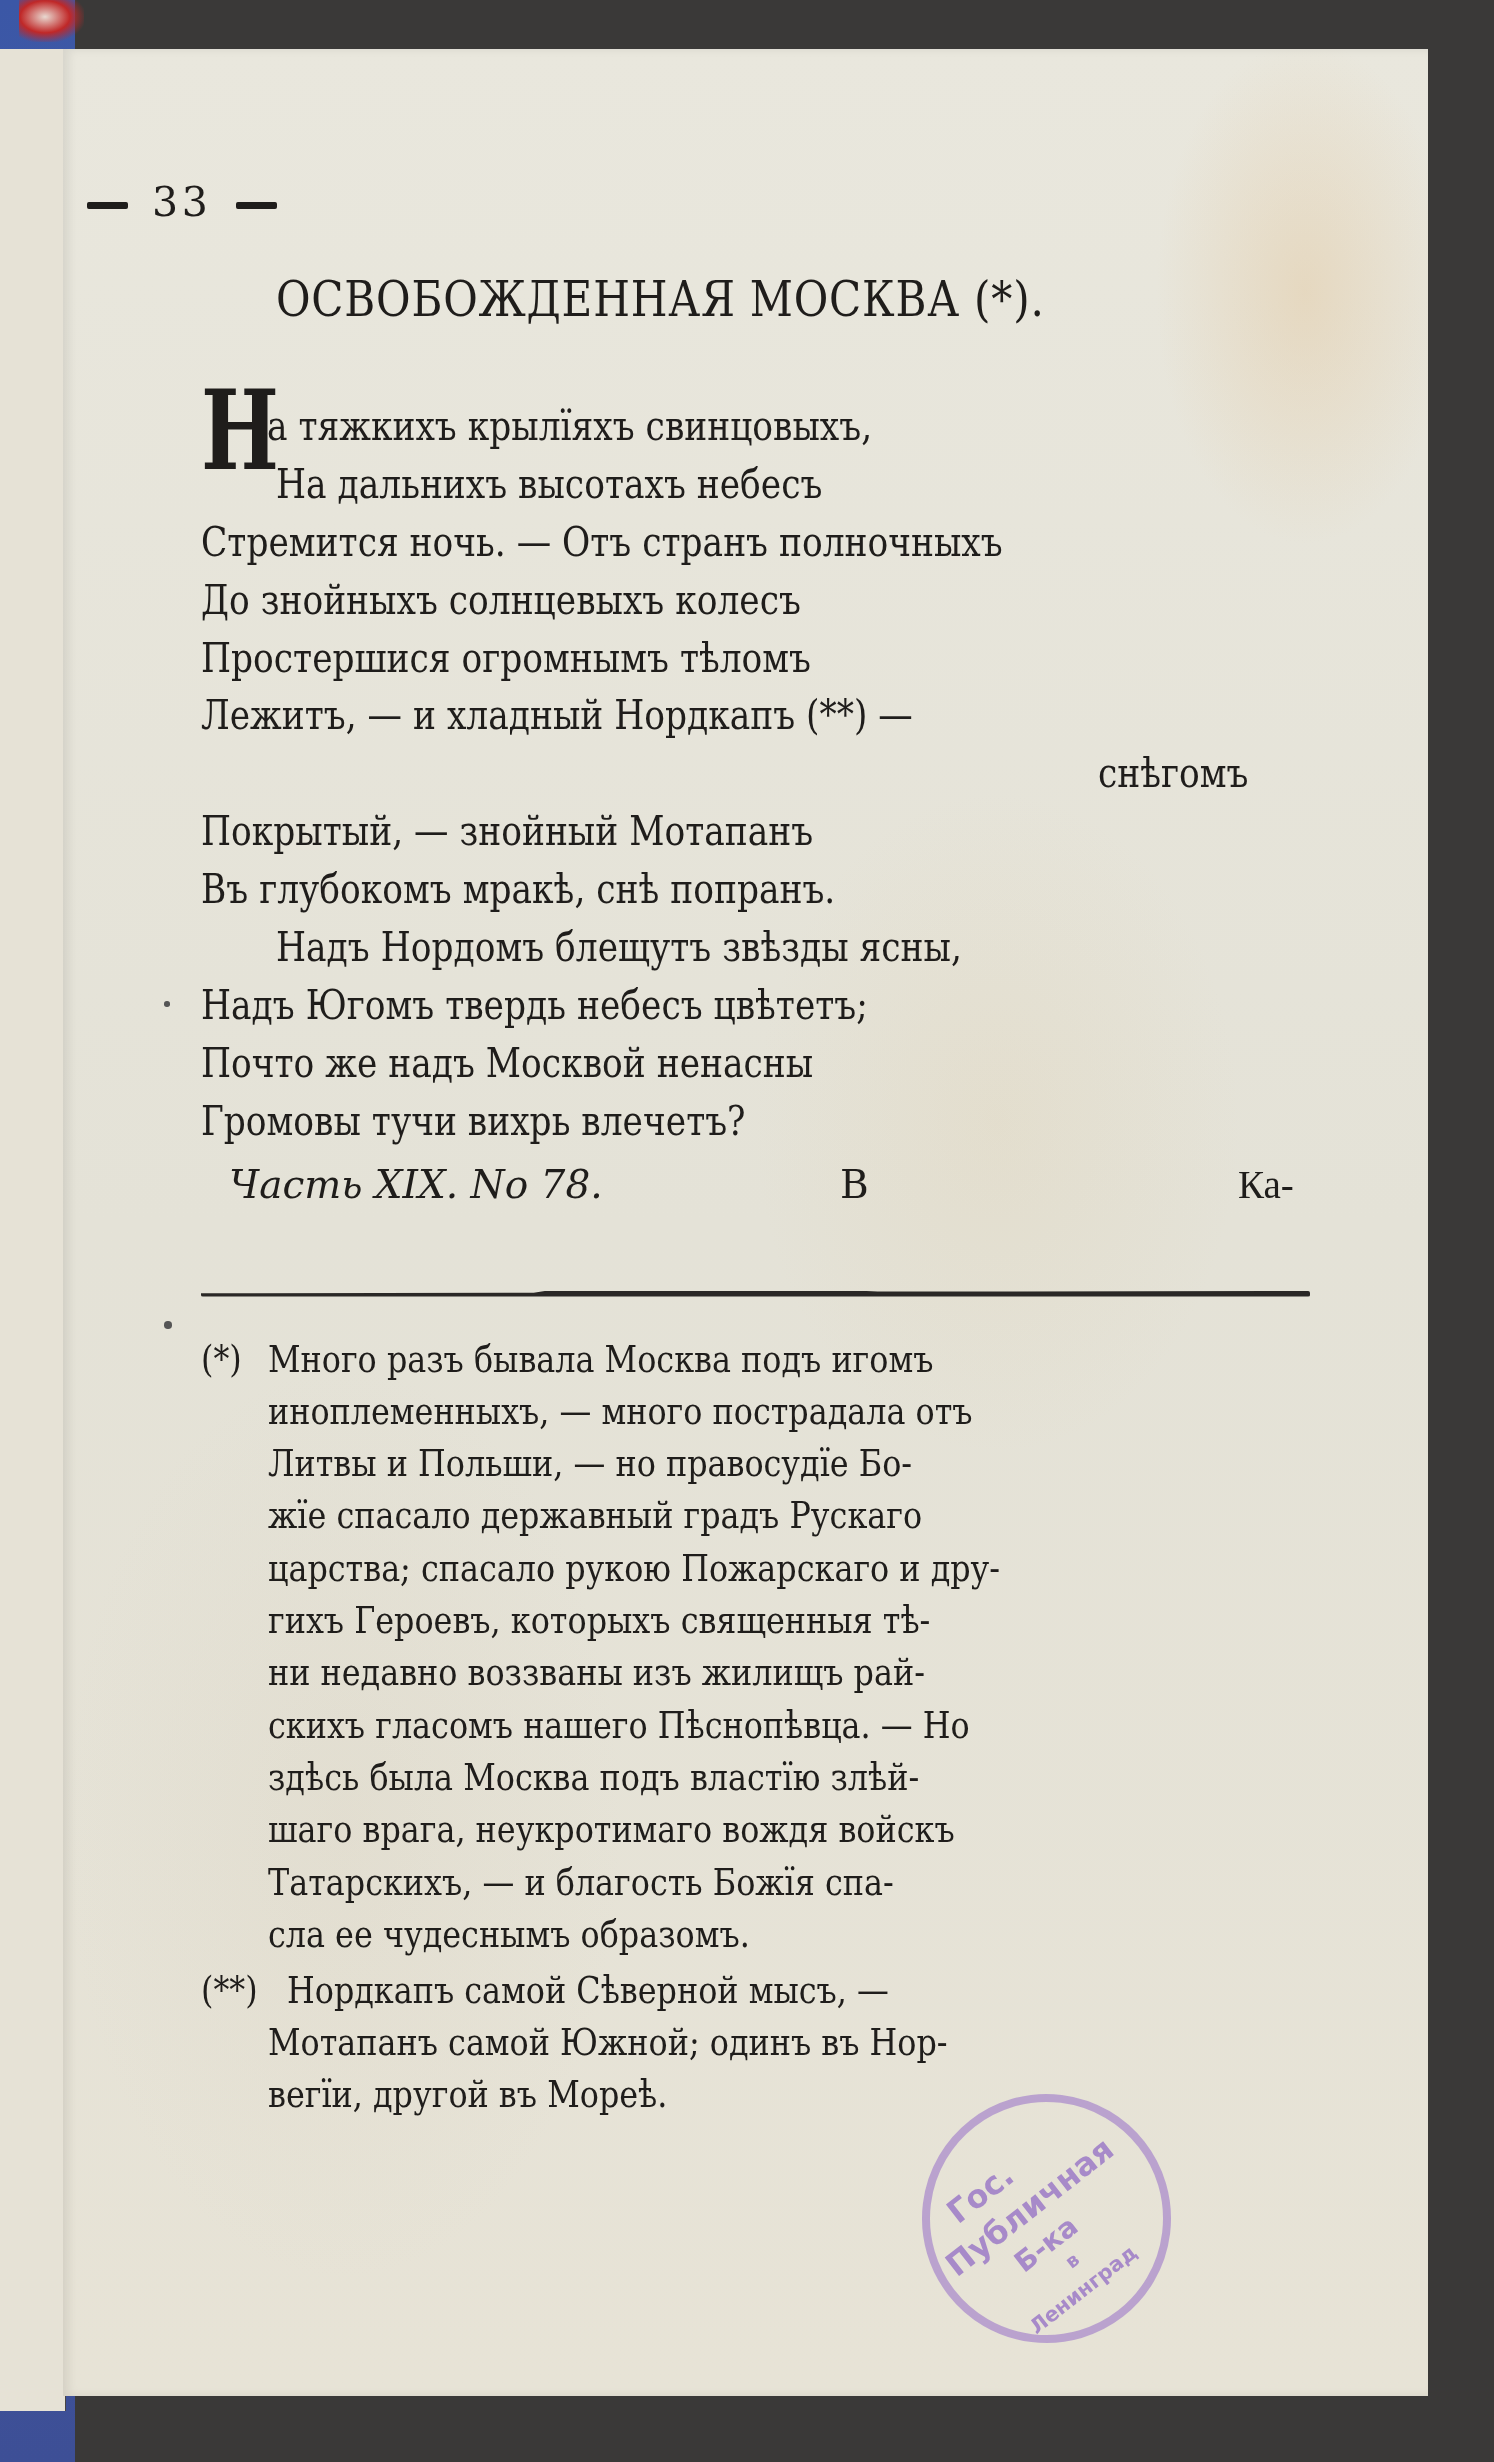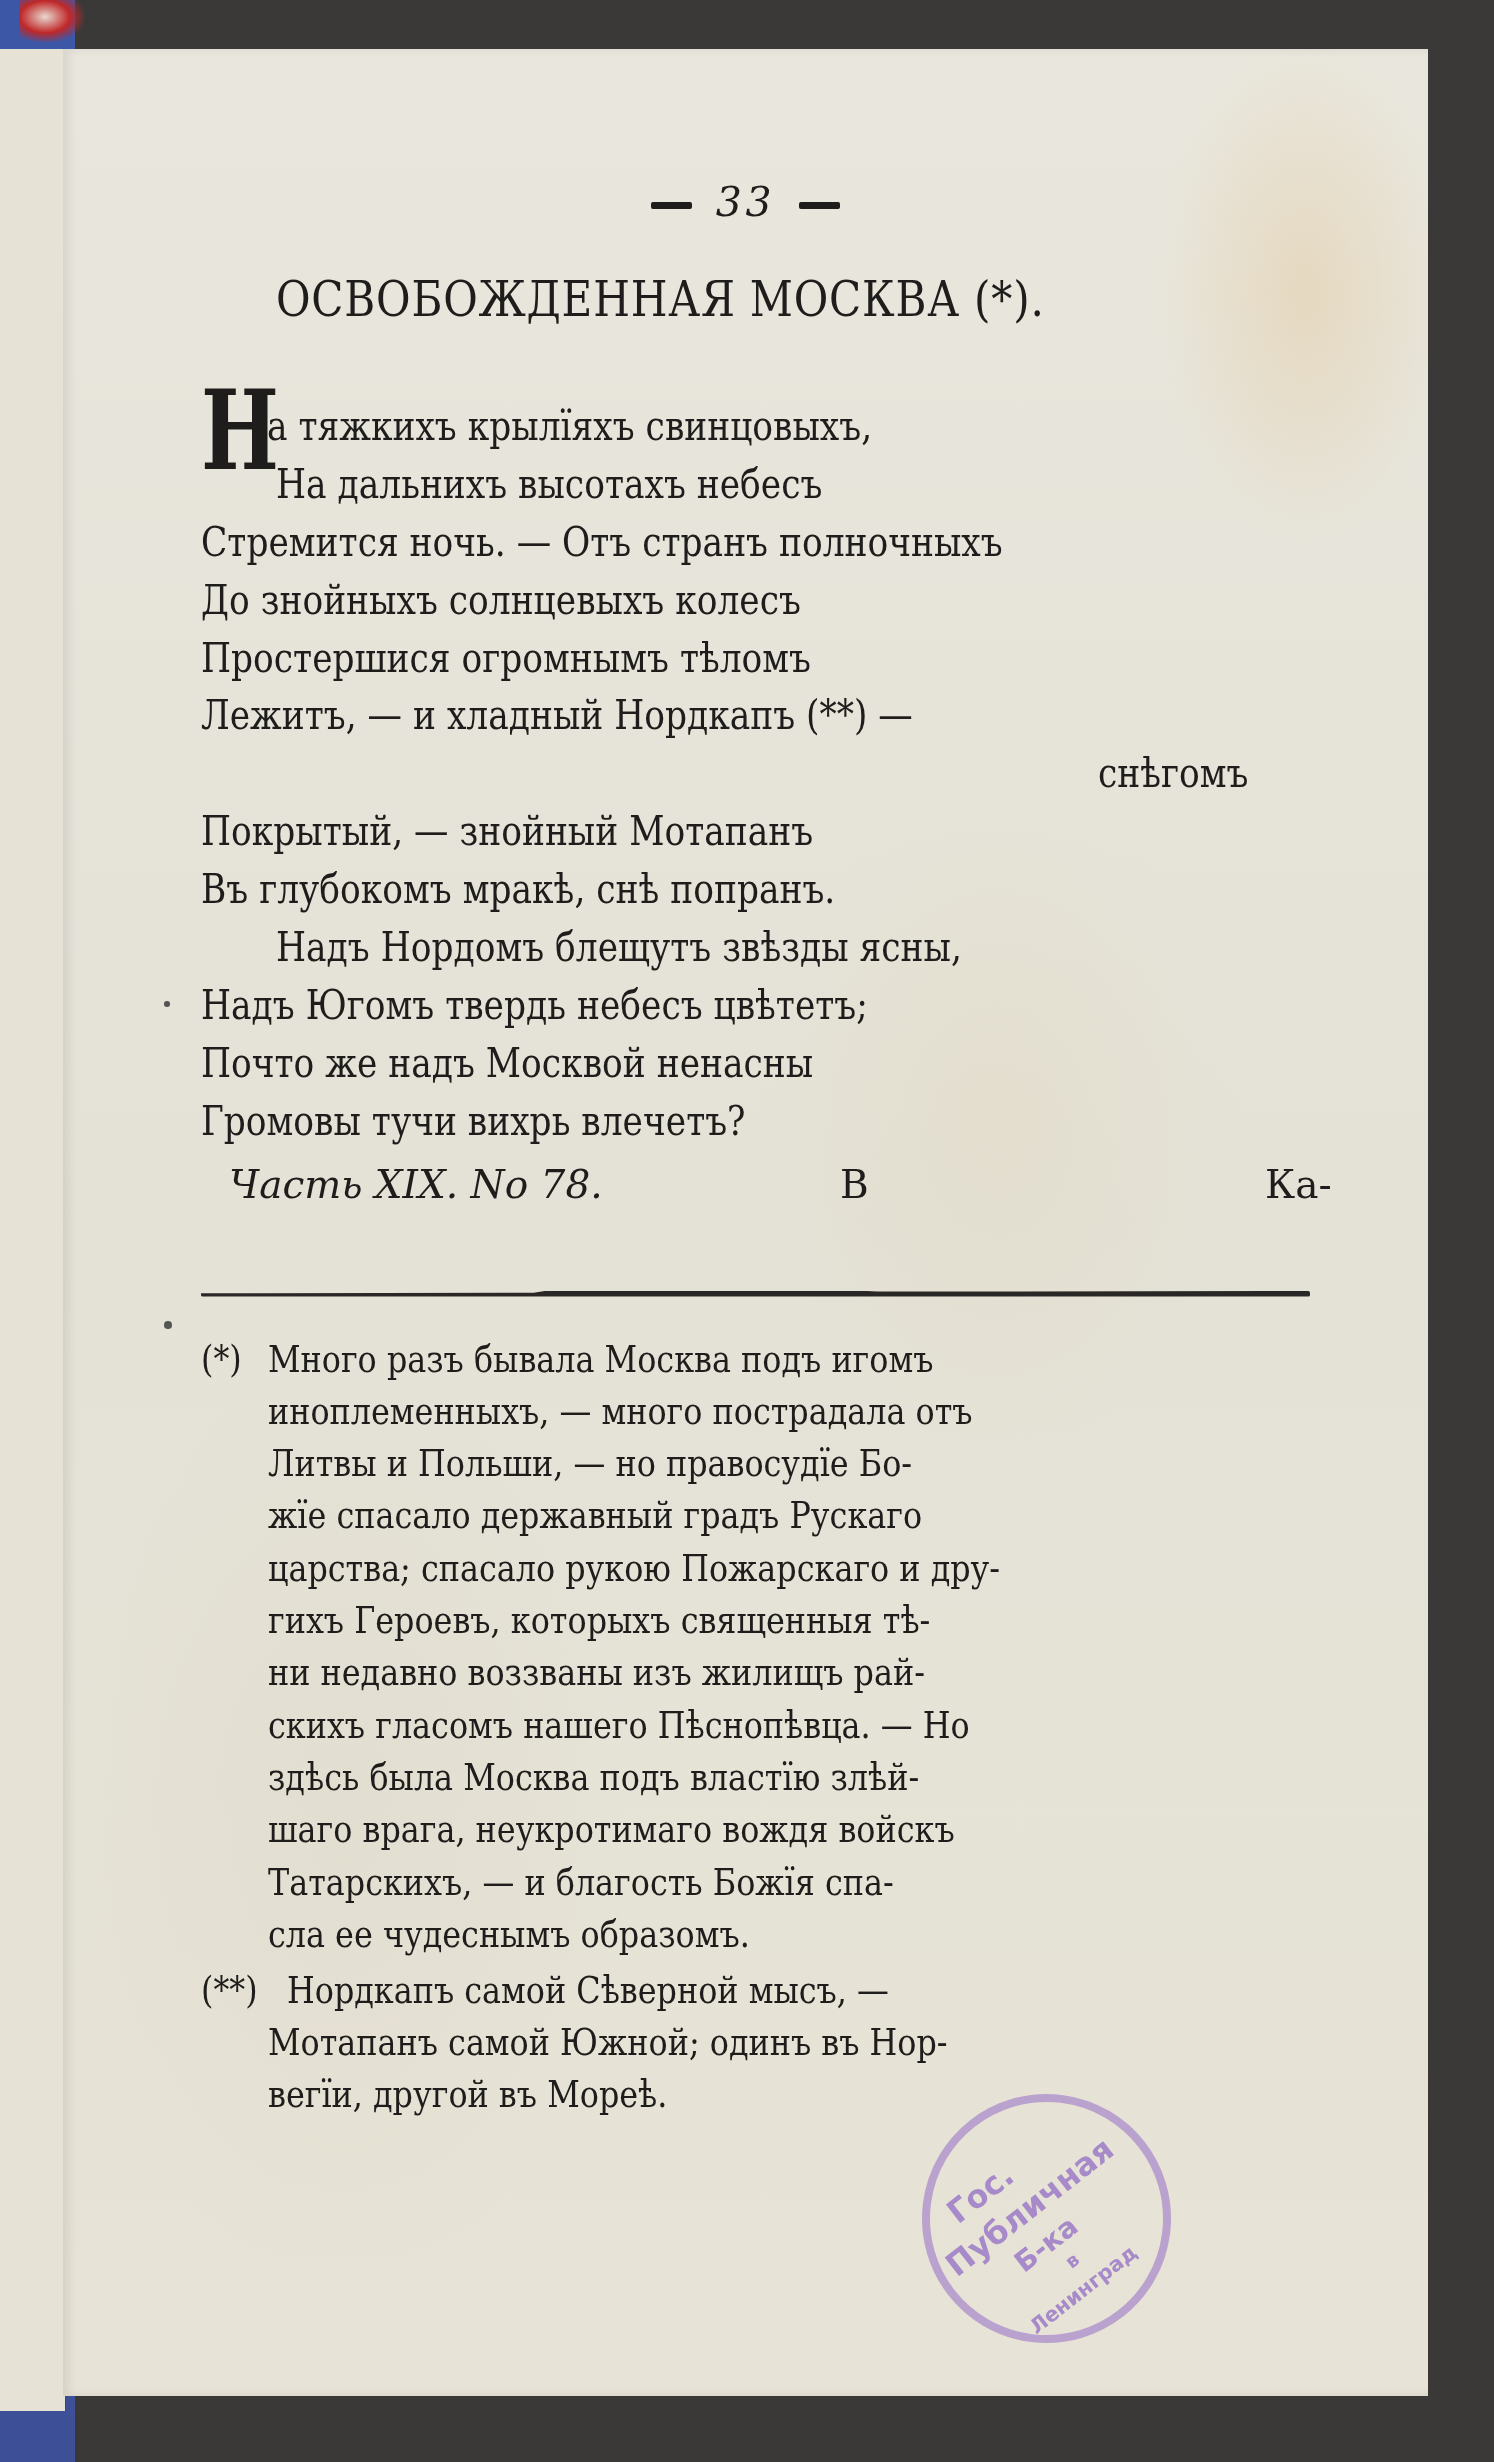--- a/index.html
+++ b/index.html
@@ -24,22 +24,22 @@
     position:absolute; left:63px; top:49px; width:1365px; height:2347px;
     background:
       radial-gradient(ellipse at 1242px 243px, rgba(225,190,140,0.35) 0%, rgba(225,190,140,0) 149px),
       radial-gradient(ellipse at 934px 1074px, rgba(220,200,160,0.18) 0%, rgba(220,200,160,0) 243px),
       radial-gradient(ellipse at 280px 1774px, rgba(210,200,180,0.18) 0%, rgba(210,200,180,0) 280px),
       linear-gradient(180deg,#e9e7dd 0%,#e4e2d7 50%,#e7e3d6 100%);
     box-shadow: inset 5.6px 0 9.3px rgba(0,0,0,0.08);
   }
   .ink { color:#1f1d1b; }
   .page-number {
-    position:absolute; left:0; width:100%; top:129px; text-align:center;
-    font-size:41px; letter-spacing:3.7px;font-style:italic;
+    position:absolute; left:0; width:100%; top:129px; text-align:left;
+    font-size:41px; letter-spacing:3.7px;
   }
   .page-number .dash { display:inline-block; width:41px; height:6.5px; background:#1f1d1b; vertical-align:middle; margin:0 24px; border-radius:1.9px; }
   .title {
     position:absolute; left:213px; top:222px; font-size:49px; letter-spacing:0.9px;
     transform:scaleX(0.86); transform-origin:left;
   }
   .line {
     position:absolute; white-space:nowrap; font-size:41px;
     transform:scaleX(0.84); transform-origin:left;
   }
@@ -94,21 +94,21 @@
     <div class="line" style="left:138px;top:816px;">Въ глубокомъ мракѣ, снѣ попранъ.</div>
     <div class="line" style="left:213px;top:874px;">Надъ Нордомъ блещутъ звѣзды ясны,</div>
     <div class="line" style="left:138px;top:932px;">Надъ Югомъ твердь небесъ цвѣтетъ;</div>
     <div class="line" style="left:138px;top:990px;">Почто же надъ Москвой ненасны</div>
     <div class="line" style="left:138px;top:1048px;">Громовы тучи вихрь влечетъ?</div>
   </div>
 
   <div>
     <span class="signature" style="left:166px;">Часть XIX. No 78.</span>
     <span class="signature" style="left:777px;font-style:normal;">B</span>
-    <span class="signature" style="left:1202px;font-style:normal;">Ка-</span>
+    <span class="signature" style="left:1175px;font-style:normal;font-family:Liberation Serif, serif;">Ка-</span>
   </div>
 
   <div class="rule"></div>
 
   <div>
     <div class="note" style="left:138px;top:1289px;">(*)</div>
     <div class="note" style="left:205px;top:1289px;">Много разъ бывала Москва подъ игомъ</div>
     <div class="note" style="left:205px;top:1341px;">иноплеменныхъ, — много пострадала отъ</div>
     <div class="note" style="left:205px;top:1393px;">Литвы и Польши, — но правосудїе Бо-</div>
     <div class="note" style="left:205px;top:1445px;">жїе спасало державный градъ Рускаго</div>

